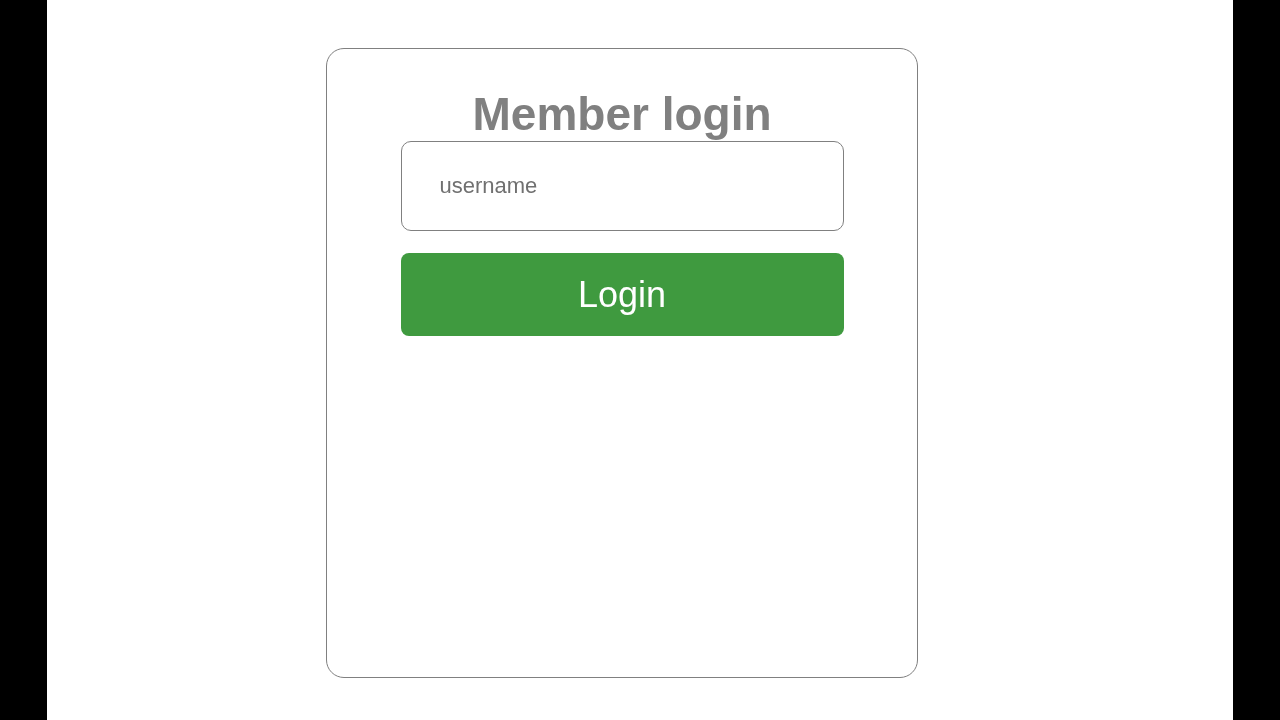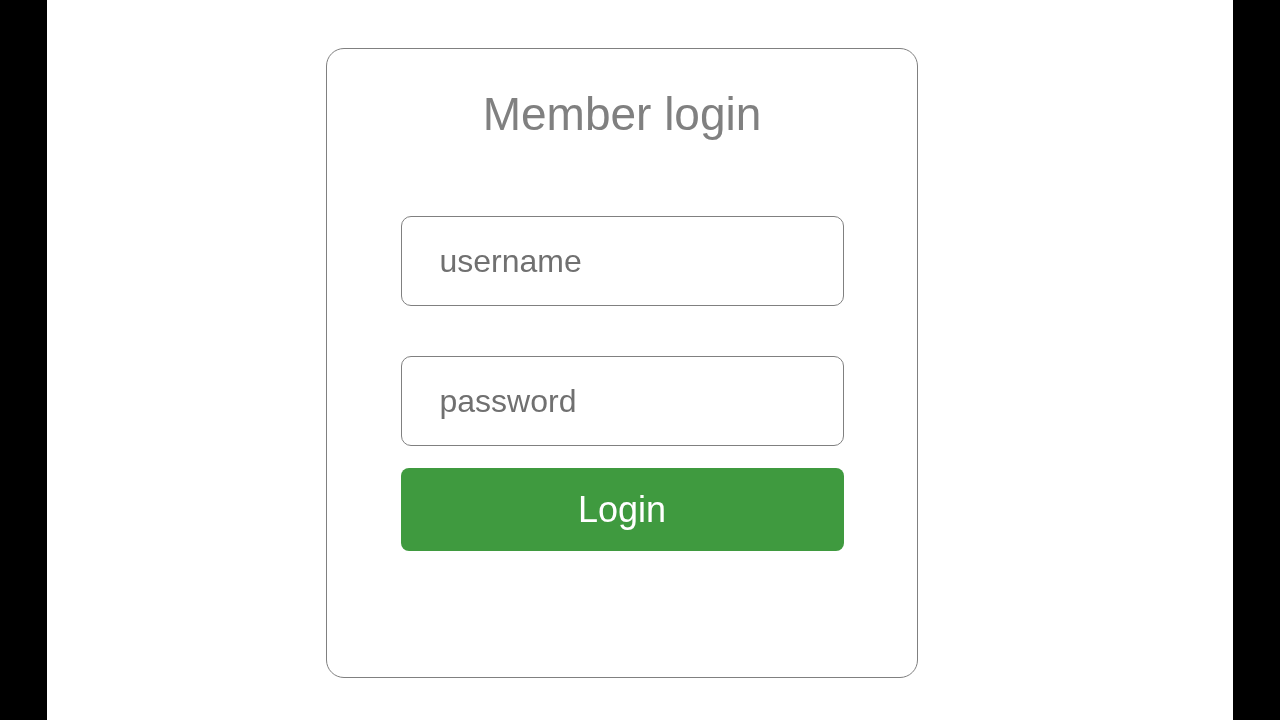--- a/index.html
+++ b/index.html
@@ -39,36 +39,34 @@
       border: 1.5px solid #808080;
       border-radius: 18px;
       background: #ffffff;
       padding: 38px 73px 0 73px;
       display: flex;
       flex-direction: column;
       align-items: center;
     }
     .login-title {
       font-size: 46px;
-      font-weight: normal;
+      font-weight: bold;
       color: #808080;
-      margin-bottom: 47px;
     }
     .login-input {
       width: 443px;
       height: 90px;
       border: 1.5px solid #808080;
       border-radius: 10px;
-      font-size: 32px;
+      font-size: 22px;
       color: #606060;
       padding: 0 0 0 38px;
       margin-bottom: 22px;
       outline: none;
       background: #ffffff;
-      margin-top: 28px;
     }
     .login-input::placeholder {
       color: #707070;
       opacity: 1;
     }
     .login-button {
       width: 443px;
       height: 83px;
       background: #3f9a3f;
       color: #ffffff;
@@ -80,15 +78,14 @@
   </style>
 </head>
 <body>
 
 <div class="black-bar-left"></div>
 <div class="black-bar-right"></div>
 
 <div class="login-card">
   <h1 class="login-title">Member login</h1>
   <input type="text" class="login-input" placeholder="username" style="">
-  <input type="password" class="login-input" placeholder="password" style="">
   <button class="login-button">Login</button>
 </div>
 
 </body></html>

